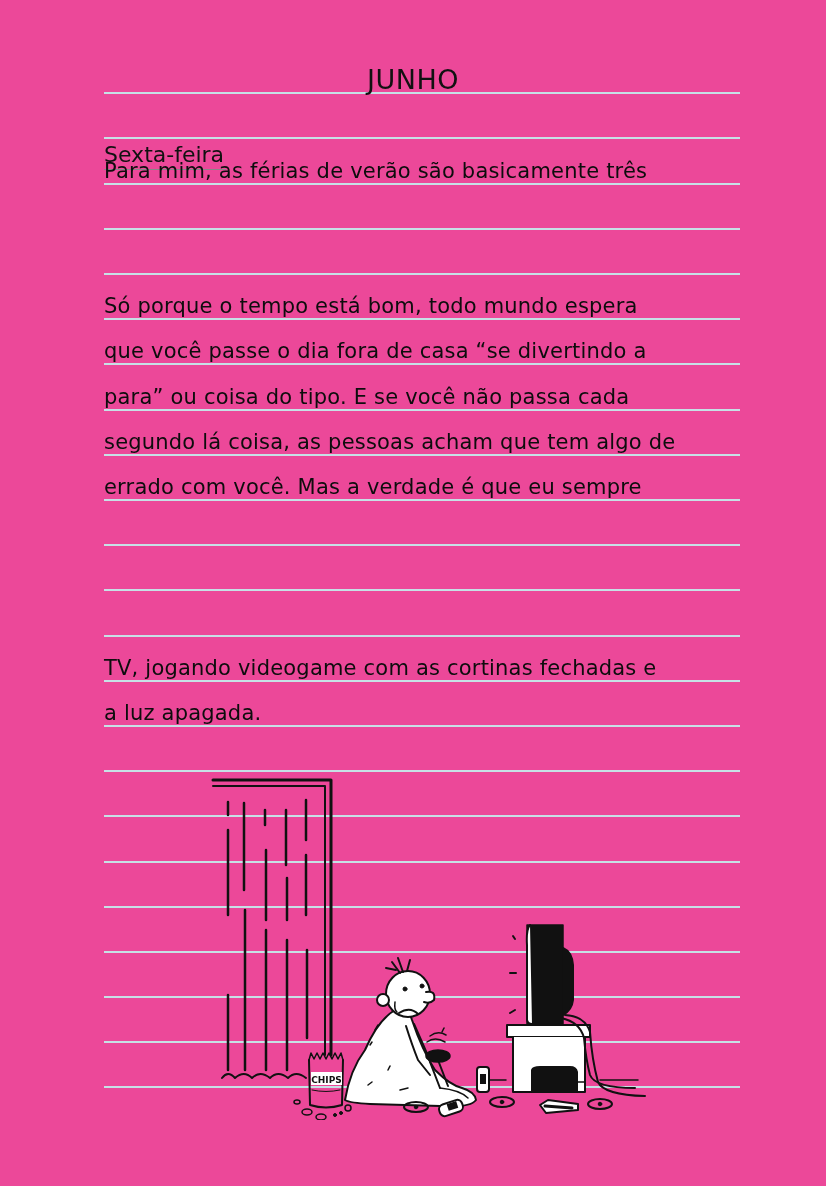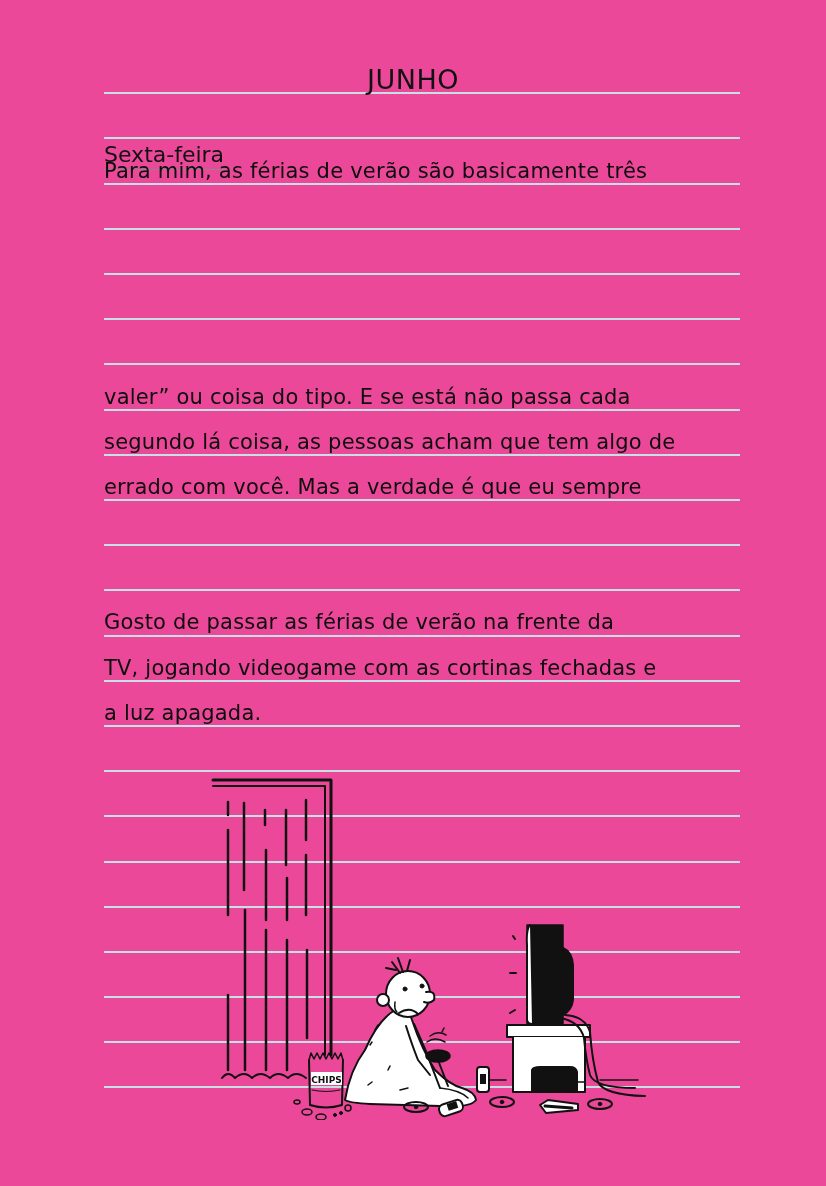--- a/index.html
+++ b/index.html
@@ -38,25 +38,26 @@
   <div class="rule" style="top:951px"></div>
   <div class="rule" style="top:996px"></div>
   <div class="rule" style="top:1041px"></div>
   <div class="rule" style="top:1086px"></div>
 
   <div class="month">JUNHO</div>
   <div class="day">Sexta-feira</div>
 
   <div class="line" style="top:156px">Para mim, as férias de verão são basicamente três</div>
 
-  <div class="line" style="top:382px">valer” ou coisa do tipo. E se está não passa cada</div>
+  <div class="line" style="top:291px">Só porque o tempo está bom, todo mundo espera</div>
+  <div class="line" style="top:336px">que você passe o dia fora de casa “se divertindo a</div>
+  <div class="line" style="top:382px">para” ou coisa do tipo. E se você não passa cada</div>
   <div class="line" style="top:427px">segundo lá coisa, as pessoas acham que tem algo de</div>
   <div class="line" style="top:472px">errado com você. Mas a verdade é que eu sempre</div>
 
-  <div class="line" style="top:607px">Gosto de passar as férias de verão na frente da</div>
   <div class="line" style="top:698px">a luz apagada.</div>
   <div class="line" style="top:653px">TV, jogando videogame com as cortinas fechadas e</div>
 
   <svg class="illus" viewBox="0 0 460 350" xmlns="http://www.w3.org/2000/svg" fill="none" stroke="#111" stroke-linecap="round" stroke-linejoin="round">
 
     <g>
       <path d="M13 10 H131 V285" stroke-width="3"></path>
       <path d="M13 16 H125 V285" stroke-width="2"></path>
 
       <path d="M28 32 V45" stroke-width="2.5"></path>

